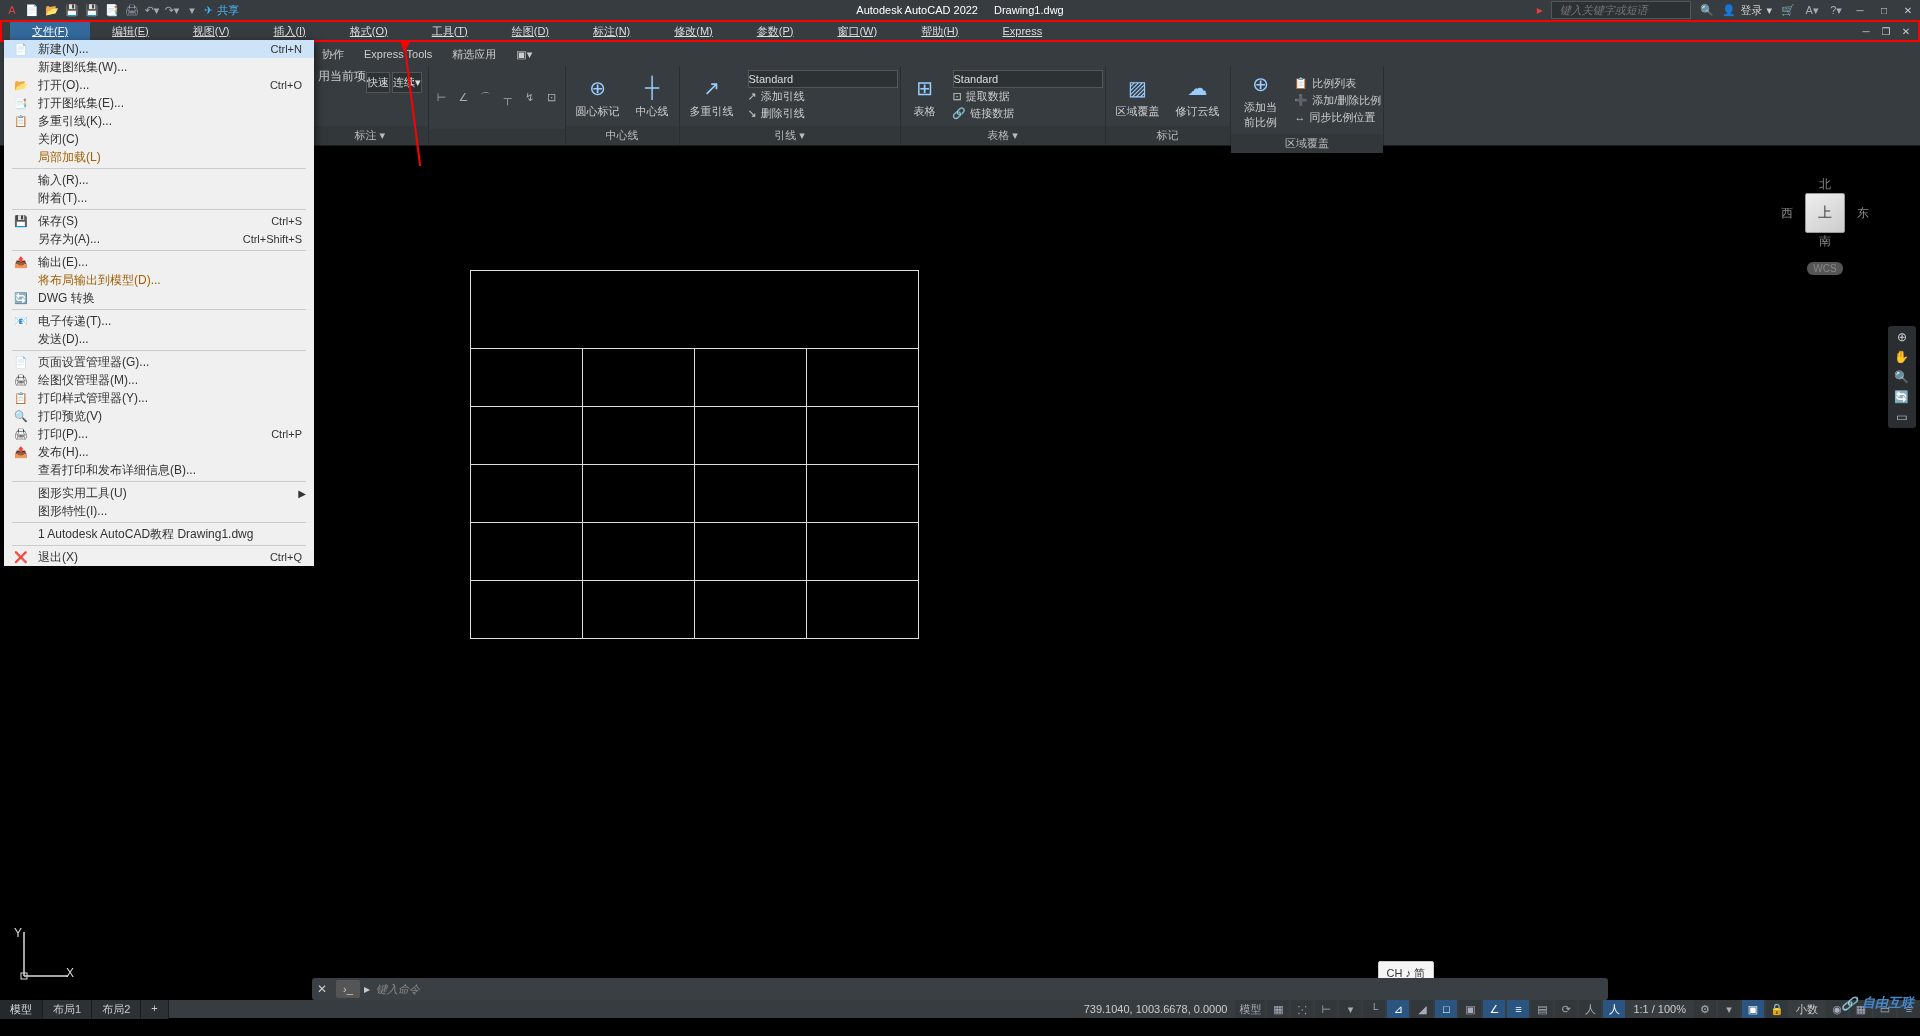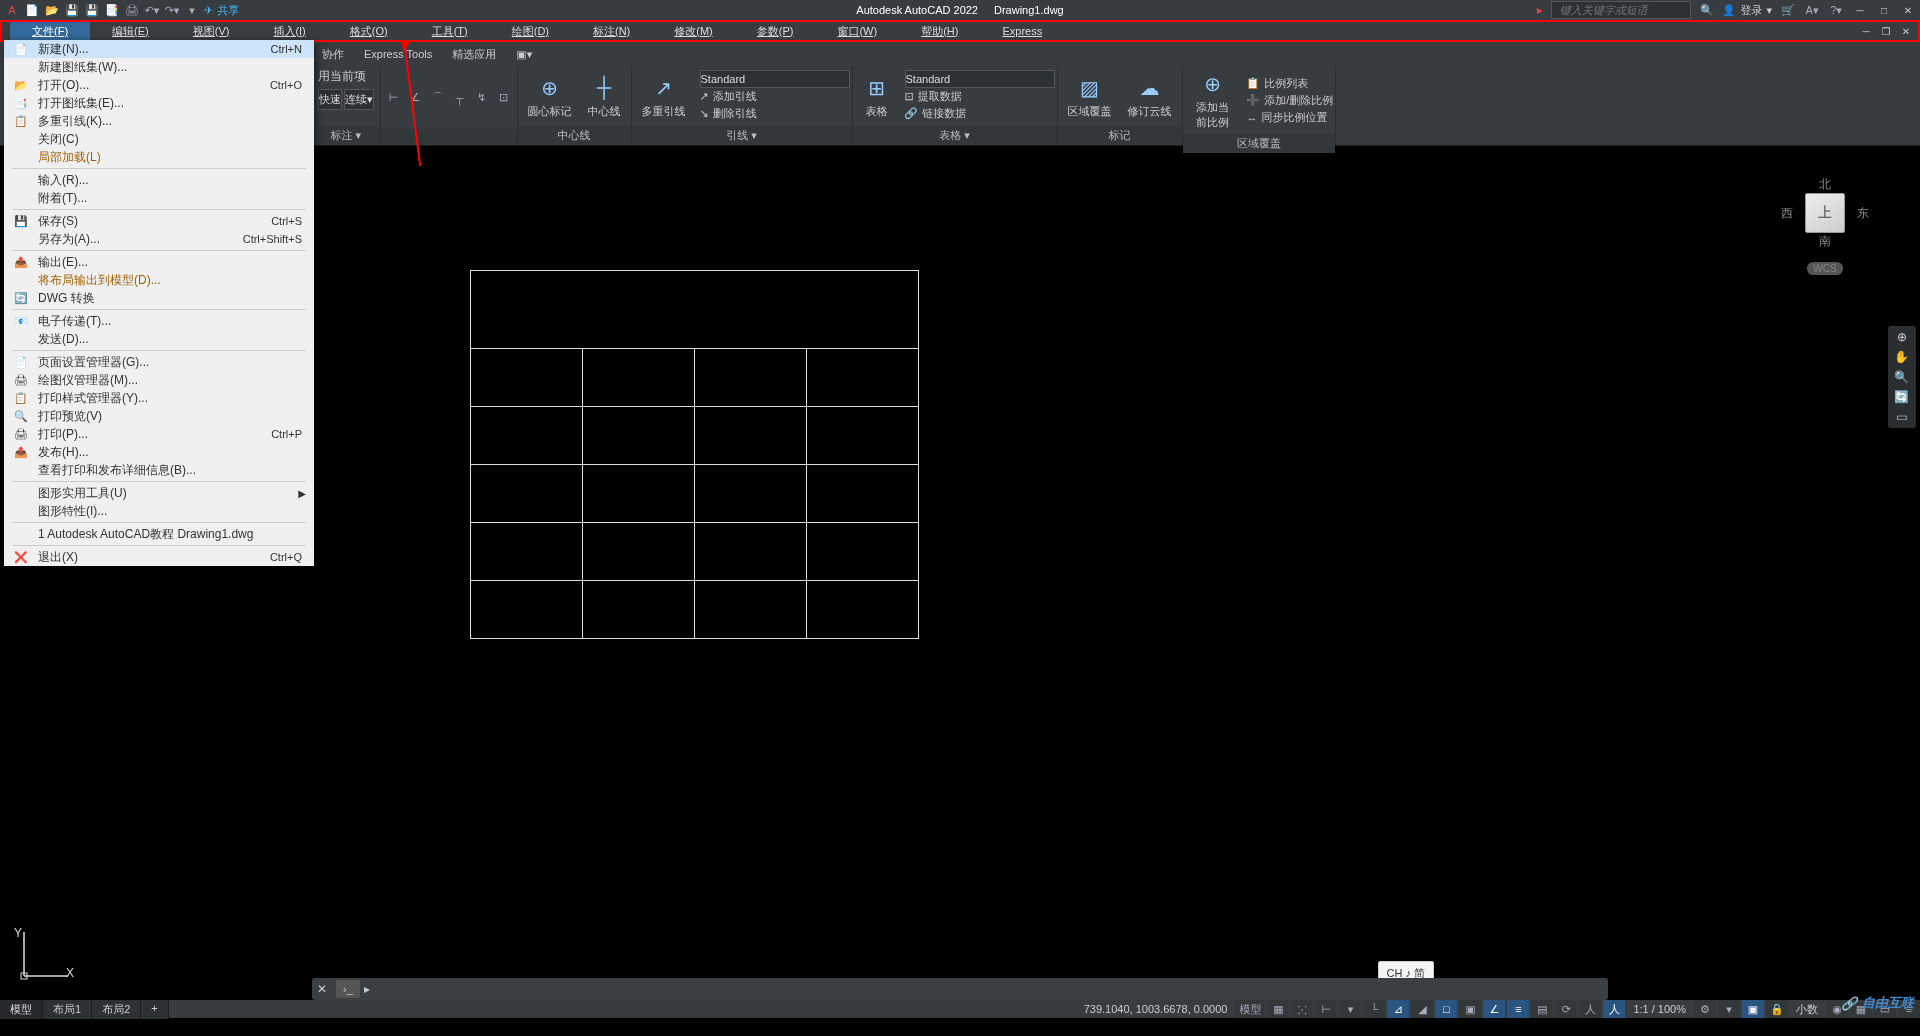--- a/index.html
+++ b/index.html
@@ -128,21 +128,21 @@
 
 <div class="tabbar">
   <span class="tab">协作</span>
   <span class="tab">Express Tools</span>
   <span class="tab">精选应用</span>
   <span class="tab">▣▾</span>
 </div>
 
 <div class="ribbon">
   <div class="ribbon-panel">
-    <div class="panel-content" style="flex-direction:column;align-items:flex-start;padding:2px 6px">
+    <div class="panel-content" style="flex-direction:row;align-items:flex-start;padding:2px 6px">
       <span>用当前项</span>
       <div style="display:flex;gap:2px;margin-top:4px">
         <span class="combo">
             <span>快速</span>
           </span>
         <span class="combo"><span>连续</span>▾</span>
       </div>
     </div>
     <div class="panel-label"><span>标注</span> ▾</div>
   </div>
@@ -431,20 +431,21 @@
     </div>
   </div>
 </div>
 
 <div class="ime-badge">CH ♪ 简</div>
 
 <div class="cmdline">
   <span class="cmd-close">✕</span>
   <span class="cmd-prompt">›_</span>
   <span>▸</span>
+  <span class="cmd-input">键入命令</span>
 </div>
 
 <div class="statusbar">
   <div class="layout-tabs">
     <span class="layout-tab active">模型</span>
     <span class="layout-tab">布局1</span>
     <span class="layout-tab">布局2</span>
     <span class="layout-tab">+</span>
   </div>
   <div class="status-right">

